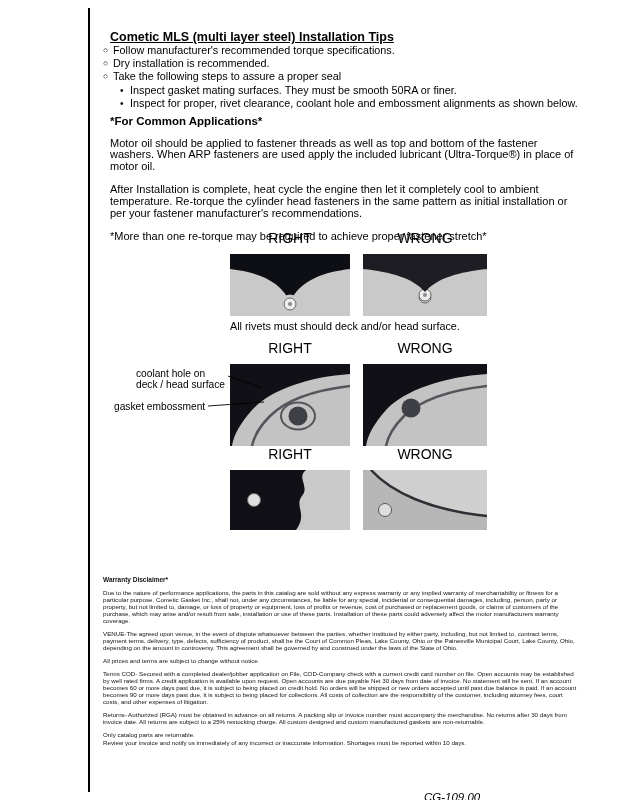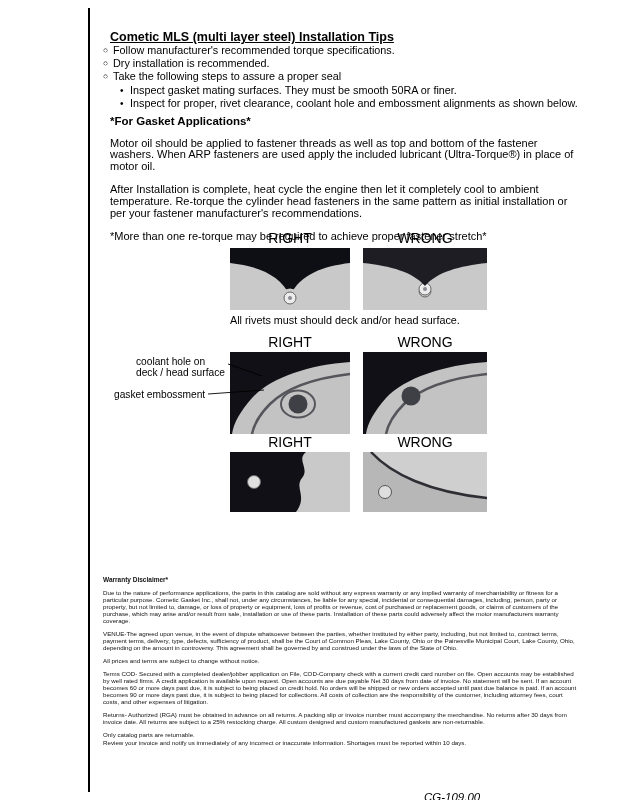--- a/index.html
+++ b/index.html
@@ -25,21 +25,21 @@
 
   .diesel { position: absolute; left: 110px; top: 116px; width: 474px; font-size: 11px; line-height: 11.6px; }
   .diesel h2 { font-size: 11.5px; font-weight: bold; margin: 0 0 10px 0; }
   .diesel p { margin: 0 0 12px 0; }
   .diesel p.note { margin: 0; }
 
   .diagrams { position: absolute; left: 230px; top: 230px; width: 262px; }
   .dg-headers { display: flex; gap: 13px; font-size: 14px; color: #000000; }
   .dg-headers .h-right { width: 120px; text-align: center; }
   .dg-headers .h-wrong { width: 124px; text-align: center; }
-  .dg-row { display: flex; gap: 13px; margin-top: 2px; }
+  .dg-row { display: flex; gap: 13px; margin-top: 8px; }
   .dg-row svg { display: block; }
   .dg-caption { font-size: 10.8px; line-height: 12px; margin: 4px 0 8px 0; }
 
   .row2-wrap { position: relative; }
   .row2-label { position: absolute; font-size: 10.2px; line-height: 11px; color: #000; }
   .lbl-coolant { left: -94px; top: 4px; width: 94px; }
   .lbl-emboss  { left: -116px; top: 37px; width: 96px; }
   .connectors { position: absolute; left: -26px; top: 0; z-index: 2; }
 
   .legal { position: absolute; left: 103px; top: 576px; width: 476px; font-size: 6.2px; line-height: 7px; color: #111; }
@@ -73,21 +73,21 @@
     <span class="bullet-marker">•</span>
     <span>Inspect gasket mating surfaces.  They must be smooth 50RA or finer.</span>
   </div>
   <div class="bullet-line sub">
     <span class="bullet-marker">•</span>
     <span>Inspect for proper, rivet clearance, coolant hole and embossment alignments as shown below.</span>
   </div>
 </div>
 
 <div class="diesel">
-  <h2>*For Gasket Applications*</h2>
+  <h2>*For Common Applications*</h2>
   <p>Motor oil should be applied to fastener threads as well as top and bottom of the fastener washers. When ARP fasteners are used apply the included lubricant (Ultra-Torque®) in place of motor oil.</p>
   <p>After Installation is complete, heat cycle the engine then let it completely cool to ambient temperature. Re-torque the cylinder head fasteners in the same pattern as initial installation or per your fastener manufacturer's recommendations.</p>
   <p class="note">*More than one re-torque may be required to achieve proper fastener stretch*</p>
 </div>
 
 <div class="diagrams">
 
   <div class="dg-headers">
     <span class="h-right">RIGHT</span>
     <span class="h-wrong">WRONG</span>

